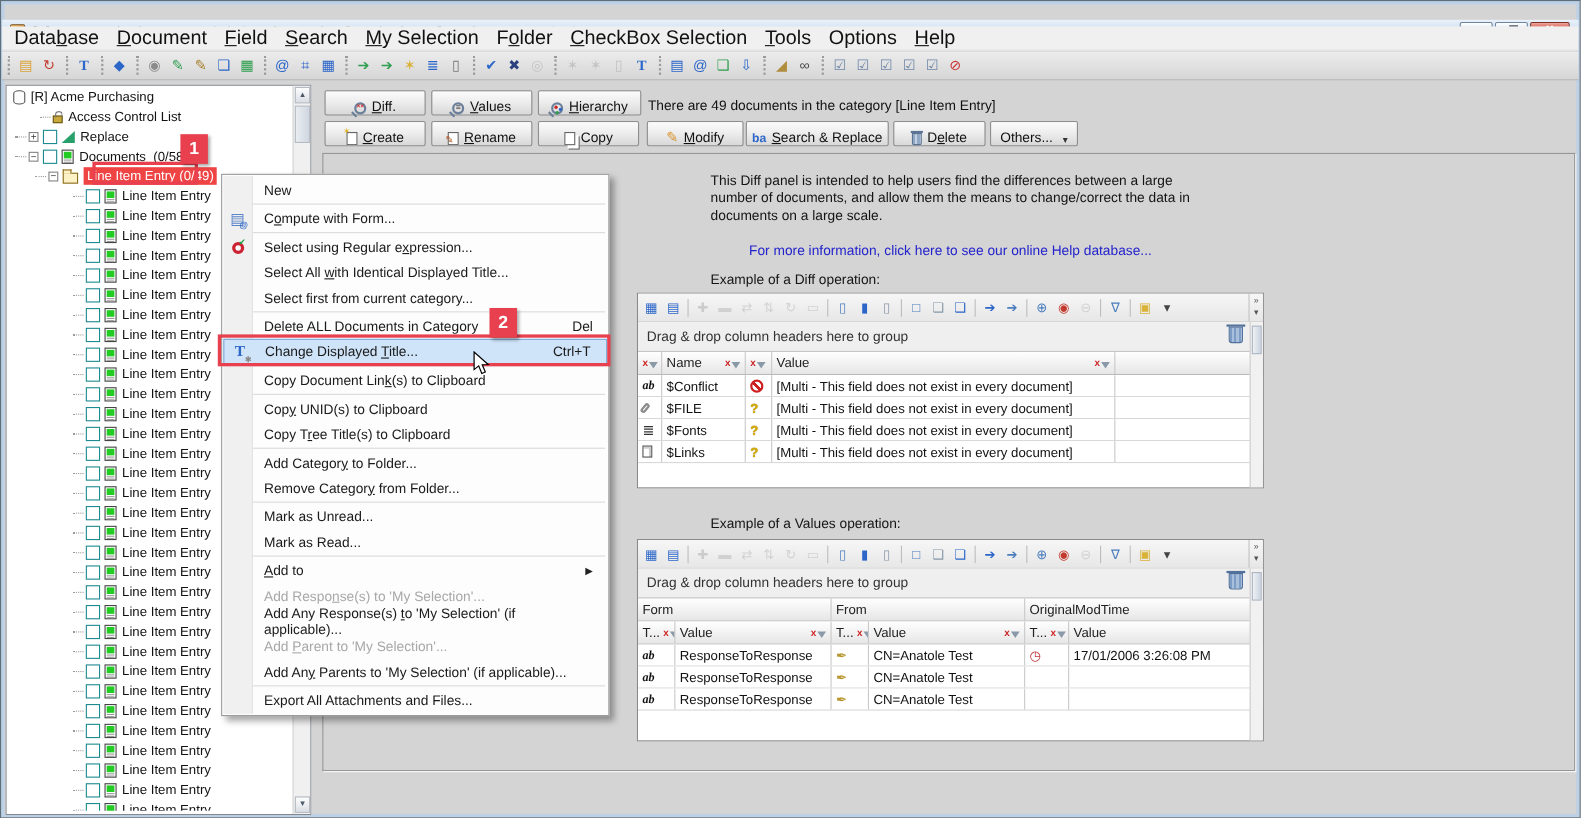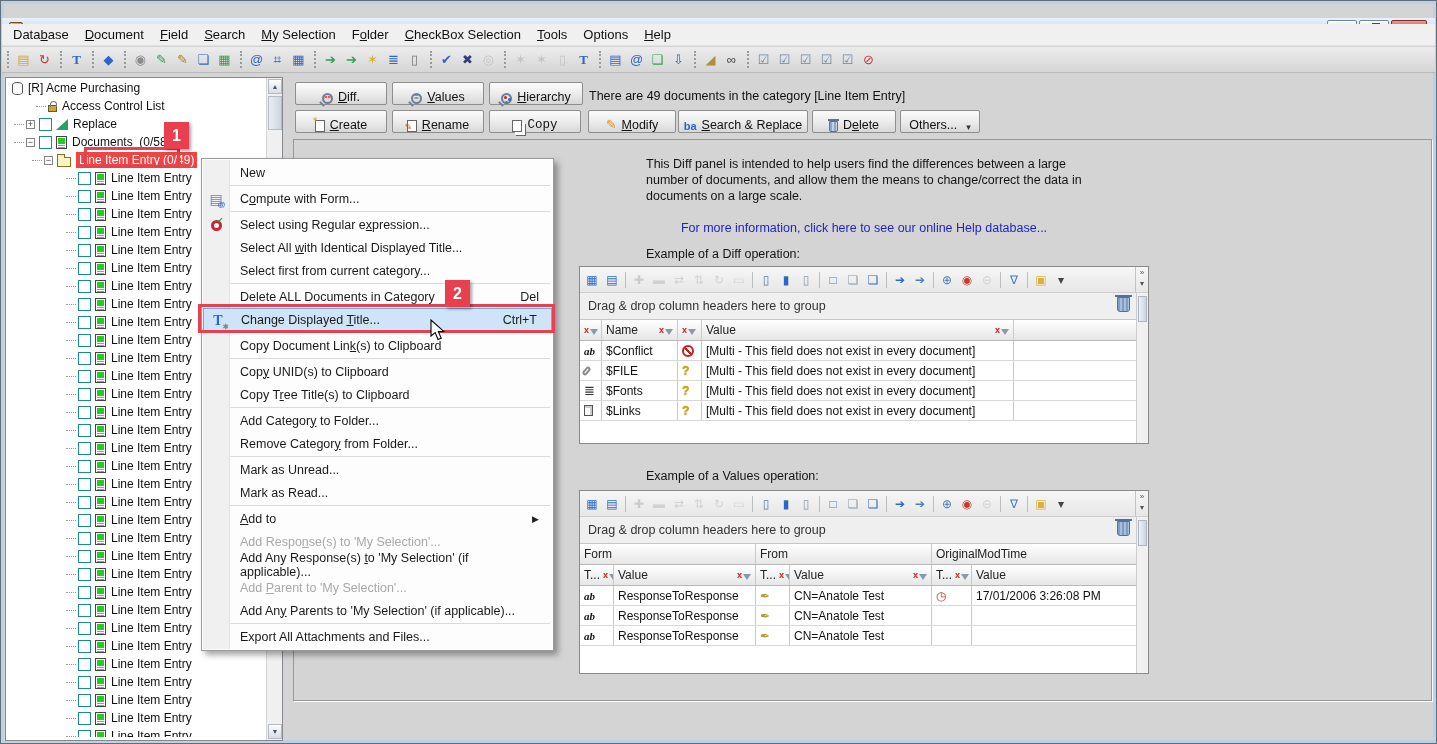--- a/index.html
+++ b/index.html
@@ -17,21 +17,21 @@
   .title{font-size:12px;color:#1c1c1c;margin-left:7px;white-space:nowrap;}
   .winbtns{position:absolute;right:8px;top:2px;display:flex;gap:2px;}
   .wb{width:30px;height:16px;border:1px solid #70859e;border-radius:2px;
     background:linear-gradient(#ffffff,#d4dfec 50%,#b9c8da);display:flex;align-items:center;justify-content:center;}
   .wb .bar{width:9px;height:3px;background:#3c4a5a;margin-top:6px;}
   .wb .rst{width:8px;height:7px;border:1px solid #3c4a5a;background:#e8eef6;box-shadow:2px -2px 0 -0px #3c4a5a;}
   .wb.close{width:36px;background:linear-gradient(#eb9d93,#d4554a 45%,#b03226);border-color:#7c2d24;}
   .wb.close span{color:#fff;font-weight:bold;font-size:11px;line-height:1;}
   
   .menubar{position:absolute;left:1px;top:23px;right:1px;height:22px;background:#f0f0f0;
-    border-bottom:1px solid #e2e2e2;display:flex;align-items:center;padding-left:3px;font-size:13px;color:#111;}
+    border-bottom:1px solid #e2e2e2;display:flex;align-items:center;padding-left:3px;font-size:18px;color:#111;}
   .mitem{padding:3px 8px;cursor:default;white-space:nowrap;}
   
   .toolbar{position:absolute;left:1px;top:46px;right:1px;height:26px;
     background:linear-gradient(#ececec,#d6d6d6);display:flex;align-items:center;border-bottom:1px solid #b9b9b9;}
   .grip{width:3px;height:17px;margin:0 3px 0 5px;border-left:2px dotted #9a9a9a;}
   .tbi{width:21px;height:20px;display:flex;align-items:center;justify-content:center;
     font-size:13px;line-height:1;cursor:default;}
   .tbi.dis{opacity:.4;filter:grayscale(1);}
   .tbi b{font-family:"Liberation Serif",serif;}
   
@@ -485,21 +485,21 @@
   <span class="statustext">There are 49 documents in the category [Line Item Entry]</span>
   <div id="actionbtns">
       <div class="wbtn" style="left: 294px; top: 109px; width: 92px;">
         <span class="bi-page star"></span>
         <span><u>C</u>reate</span>
       </div>
       <div class="wbtn" style="left: 391px; top: 109px; width: 92px;">
         <span class="bi-page pen"></span>
         <span><u>R</u>ename</span>
       </div>
-      <div class="wbtn" style="left: 488px; top: 109px; width: 92px; font-family: Liberation Mono, monospace;">
+      <div class="wbtn" style="left: 488px; top: 109px; width: 92px;">
         <span class="bi-page dbl"></span>
         <span>Copy</span>
       </div>
       <div class="wbtn" style="left: 587px; top: 109px; width: 88px;">
         <span class="bi-pencil">✎</span>
         <span><u>M</u>odify</span>
       </div>
       <div class="wbtn" style="left: 677px; top: 109px; width: 130px;">
         <span class="bi-ba">ba</span>
         <span><u>S</u>earch &amp; Replace</span>

